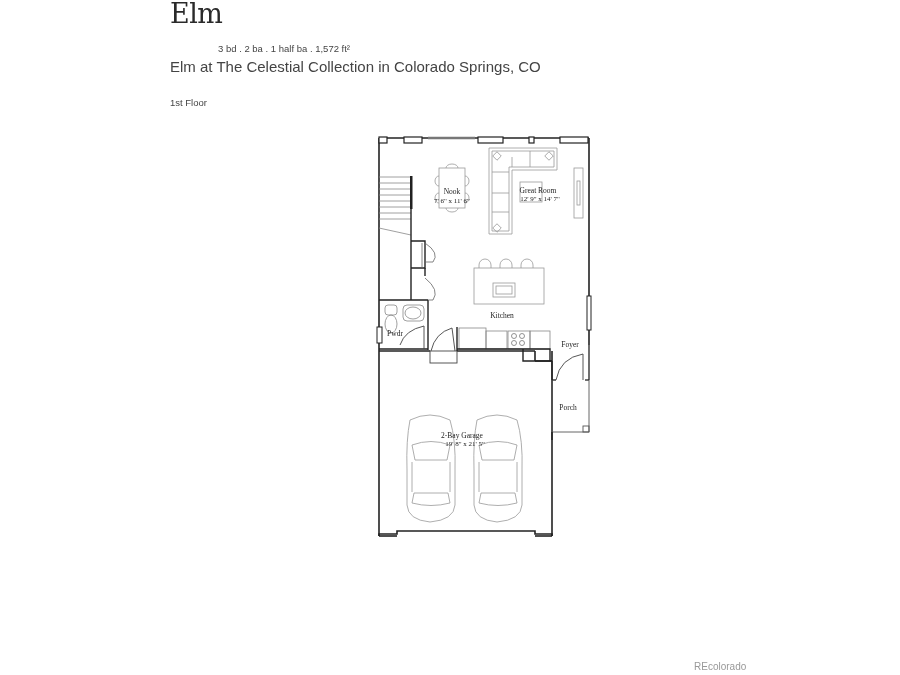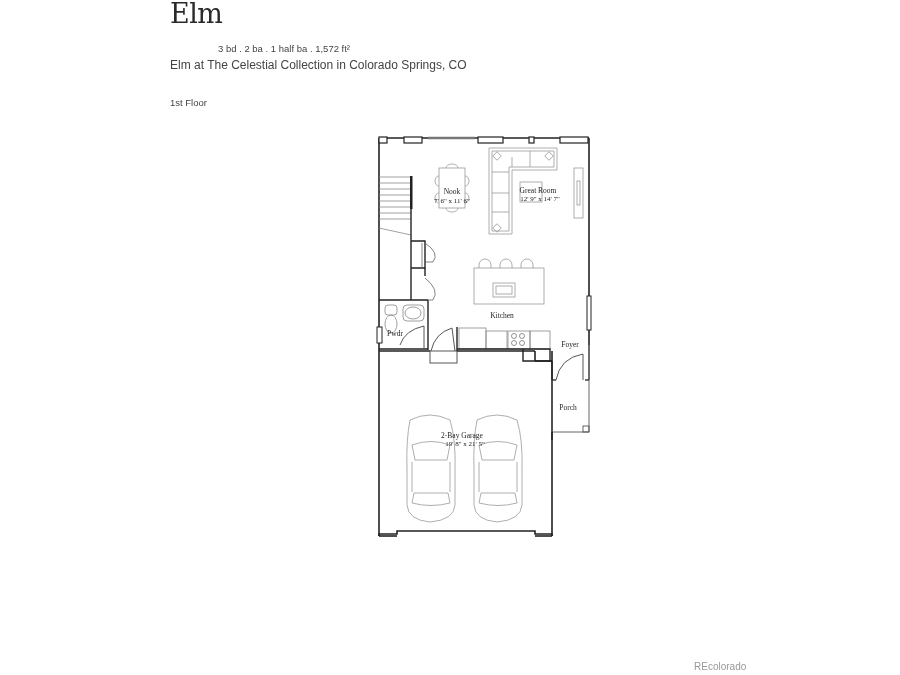--- a/index.html
+++ b/index.html
@@ -1,19 +1,19 @@
 <!DOCTYPE html>
 <html><head>
 <meta charset="utf-8">
 <style>
   html, body { margin:0; padding:0; background:#ffffff; }
   body { width:900px; height:675px; position:relative; overflow:hidden; font-family:"Liberation Sans", sans-serif; color:#333; }
   .title { position:absolute; left:170px; top:-2px; font-family:"DejaVu Serif", serif; font-size:27px; font-weight:normal; color:#2a2a2a; letter-spacing:-0.5px; }
   .specs { position:absolute; left:186px; top:43px; font-size:9.5px; color:#444;margin-left:32px; }
-  .subtitle { position:absolute; left:170px; top:58px; font-size:12px; color:#444; }
+  .subtitle { position:absolute; left:170px; top:58px; font-size:15px; color:#444; }
   .floor-label { position:absolute; left:170px; top:97px; font-size:9.5px; color:#444; }
   .watermark { position:absolute; left:694px; top:661px; font-size:10px; color:#999; }
   .plan { position:absolute; left:0; top:0; }
   .plan text { font-family:"Liberation Serif", serif; fill:#222; }
 </style>
 </head>
 <body>
 
 <div class="title">Elm</div>
 <div class="specs">3 bd . 2 ba . 1 half ba . 1,572 ft²</div>

